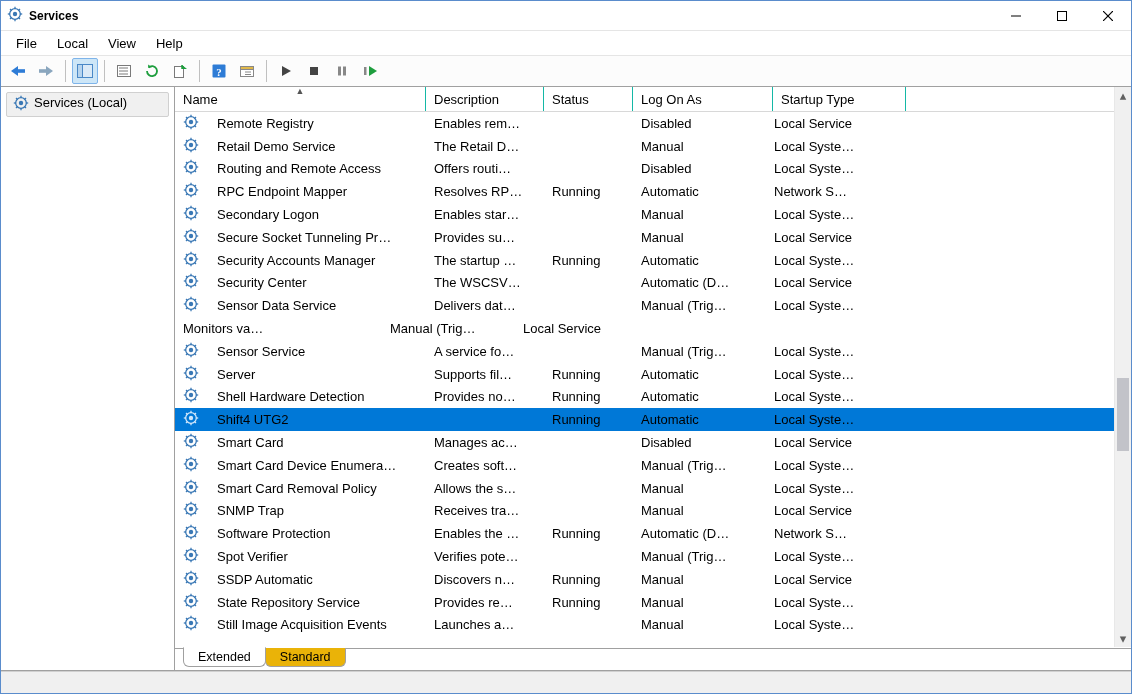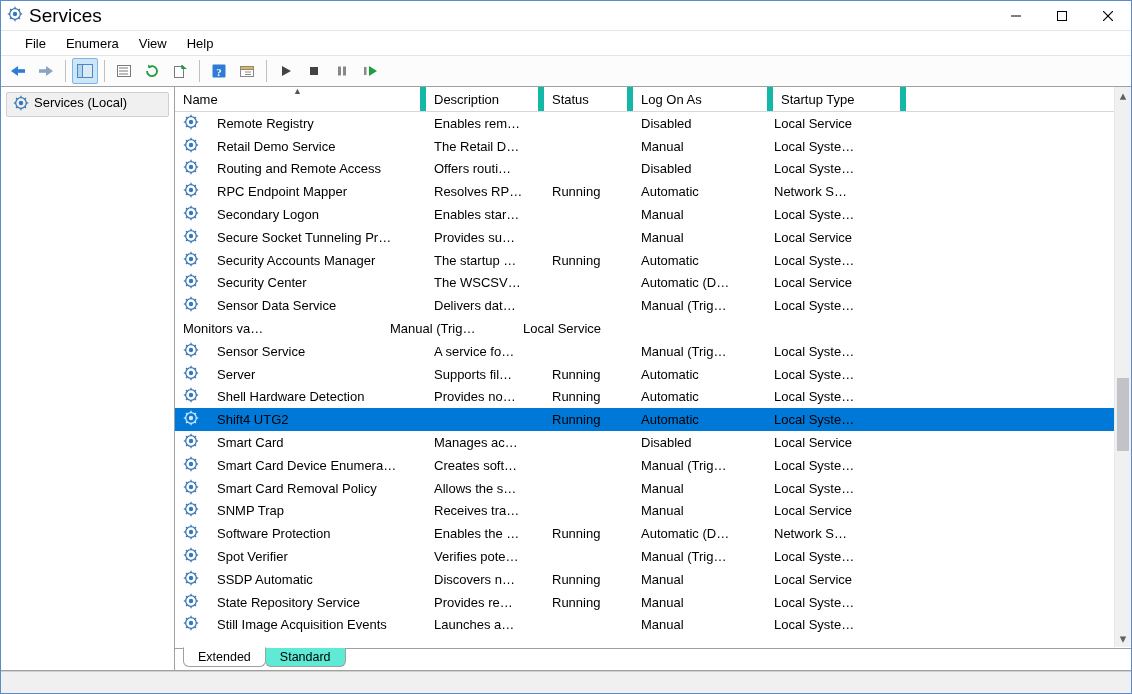--- a/index.html
+++ b/index.html
@@ -1,61 +1,61 @@
 <!DOCTYPE html>
 <html><head>
 <meta charset="utf-8">
 <style>
   * { box-sizing: border-box; }
   html, body { margin:0; padding:0; font-family: "Segoe UI", Tahoma, sans-serif; font-size:13px; color:#000; background:#fff; }
   .window { width:1132px; height:694px; border:1px solid #5a8ccc; display:flex; flex-direction:column; overflow:hidden; }
   
   .titlebar { height:30px; display:flex; align-items:center; justify-content:space-between; background:#fff; border-bottom:1px solid #e5e5e5; }
   .titlebar-left { display:flex; align-items:center; gap:6px; padding-left:6px; }
-  .titlebar-title { font-size:19px; }
+  .titlebar-title { font-size:12px;font-weight:bold; }
   .titlebar-controls { display:flex; }
   .titlebar-btn { width:46px; height:30px; display:flex; align-items:center; justify-content:center; }
   
-  .menubar { height:24px; display:flex; align-items:center; gap:4px; padding:0 16px; }
+  .menubar { height:24px; display:flex; align-items:center; gap:4px; padding:0 7px; }
   .menubar-item { padding:2px 8px; }
   
   .toolbar { height:32px; display:flex; align-items:center; gap:2px; padding:2px 4px; border-top:1px solid #e5e5e5; border-bottom:1px solid #a0a0a0; background:#fcfcfc;}
   .tb-sep { width:1px; height:22px; background:#c0c0c0; margin:0 4px; }
   .tb-btn { width:26px; height:26px; display:flex; align-items:center; justify-content:center; border:1px solid transparent; border-radius:2px; }
   .tb-btn.active { background:#cde6f7; border-color:#7eb4ea; }
   
   .main { flex:1; display:flex; min-height:0; border-bottom:1px solid #a0a0a0;}
   .sidebar { width:174px; border-right:1px solid #a0a0a0; background:#fff; padding:2px; }
   .tree-item { display:flex; gap:5px; padding:2px 6px; background:#f0f0f0; border:1px solid #d0d0d0; border-radius:2px; margin:3px; }
   .content { flex:1; display:flex; flex-direction:column; min-width:0; position:relative;}
   
   .table-wrap { flex:1; overflow:hidden; position:relative;}
   .grid-header { display:flex; height:25px; border-bottom:1px solid #d8d8d8; background:#fff; user-select:none;}
-  .grid-header .col { padding:4px 8px; border-right:6px solid #14b8a6; display:flex; align-items:center; position:relative;}
+  .grid-header .col { padding:4px 8px; border-right:1px solid #14b8a6; display:flex; align-items:center; position:relative;}
   .sort-indicator { position:absolute; left:50%; top:-1px; transform:translateX(-50%); font-size:9px; color:#555;}
   .grid-body { overflow-y:auto; position:absolute; top:25px; left:0; right:0; bottom:0;}
   .row { display:flex; height:22.8px; align-items:center; white-space:nowrap;}
   .row .cell { padding:0 8px; overflow:hidden; text-overflow:ellipsis;}
   .row .name-cell { display:flex; align-items:center; gap:18px; }
   .row.selected { background:#0078d7; color:#000000; }
   .col-name { width:251px; }
   .col-desc { width:118px; }
   .col-status { width:89px; }
   .col-startup { width:133px; }
   .col-logon { width:140px; }
   
   .vscroll { position:absolute; right:0; top:0; bottom:0; width:17px; background:#f0f0f0; display:flex; flex-direction:column; align-items:center; border-left:1px solid #e8e8e8;}
   .vscroll .arrow { height:17px; width:100%; display:flex; align-items:center; justify-content:center; color:#606060;}
   .vscroll .track { flex:1; width:100%; position:relative;}
   .vscroll .thumb { position:absolute; left:2px; right:2px; background:#c2c3c9; border-radius:0;}
   
   .tabstrip { height:23px; display:flex; align-items:flex-start; padding-left:8px; background:#fff; position:relative; border-top:1px solid #fff;}
   .tabstrip::before { content:""; position:absolute; left:0; right:0; top:0; height:1px; background:#a0a0a0;}
   .tab { padding:2px 14px; font-size:12.5px; border:1px solid #a0a0a0; border-top:none; border-bottom-left-radius:6px; border-bottom-right-radius:6px; background:#fff; margin-right:-1px; position:relative;}
-  .tab.inactive { background:#5eead4; top:0px;}
+  .tab.inactive { background:#eab308; top:0px;}
   .tab.active { background:#fff; top:-1px; border-top:1px solid #fff; z-index:2;text-align:right;}
   
   .statusbar { height:22px; border-top:1px solid #d0d0d0; background:#f0f0f0;}
   
   .gear-svg { width:16px; height:16px; flex-shrink:0;}
 </style>
 </head>
 <body>
 
 <div class="window">
@@ -95,21 +95,21 @@
           <svg width="10" height="10">
             <line x1="0" y1="0" x2="10" y2="10" stroke="#000" stroke-width="1.2"></line>
             <line x1="10" y1="0" x2="0" y2="10" stroke="#000" stroke-width="1.2"></line>
           </svg>
         </div>
     </div>
   </div>
 
   <div class="menubar">
     <div class="menubar-item">File</div>
-    <div class="menubar-item">Enumera</div>
+    <div class="menubar-item">Local</div>
     <div class="menubar-item">View</div>
     <div class="menubar-item">Help</div>
   </div>
 
   <div class="toolbar">
     <div class="tb-btn">
         <svg width="18" height="14" viewBox="0 0 18 14">
           <path d="M9 2 L2 7 L9 12 Z" fill="#2e7cd6"></path>
           <rect x="8" y="5.2" width="8" height="3.6" fill="#2e7cd6"></rect>
         </svg>

